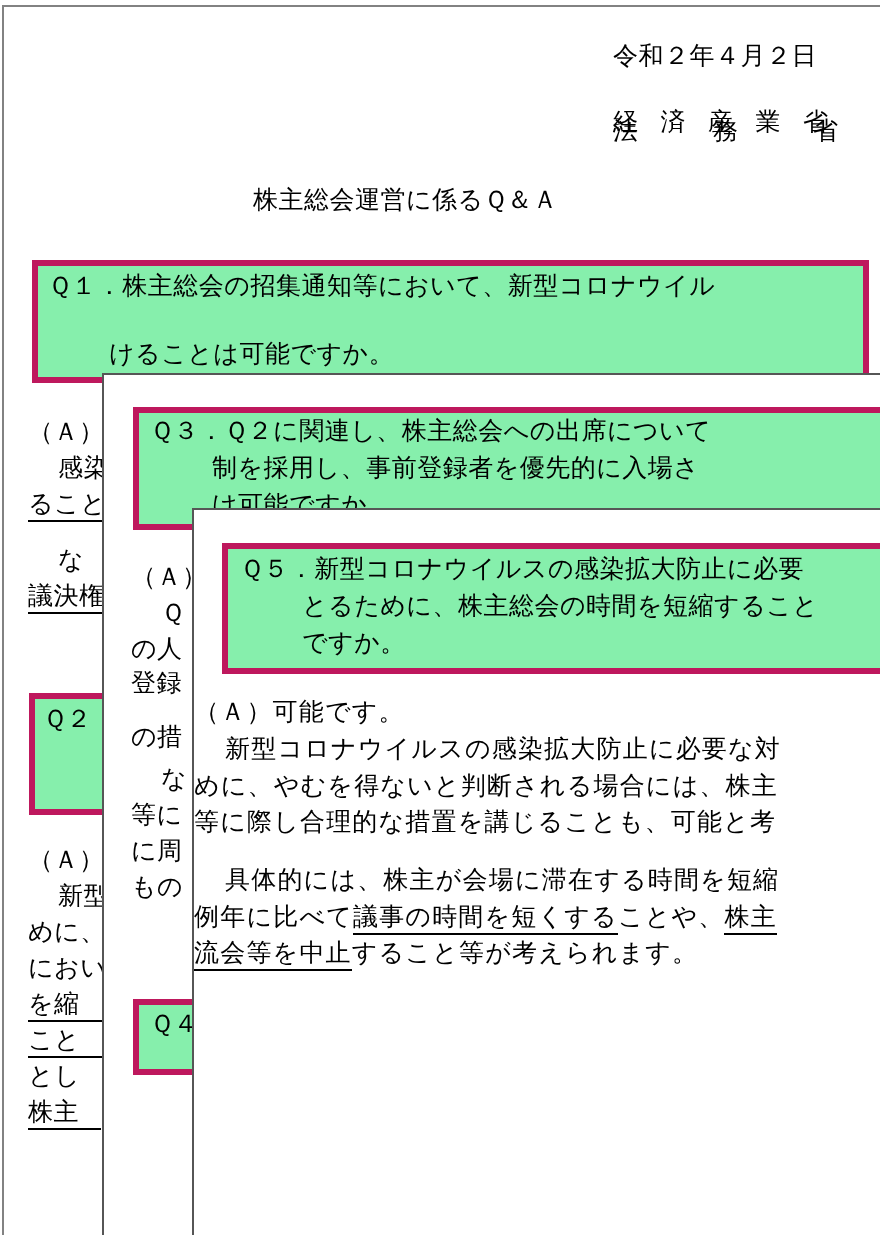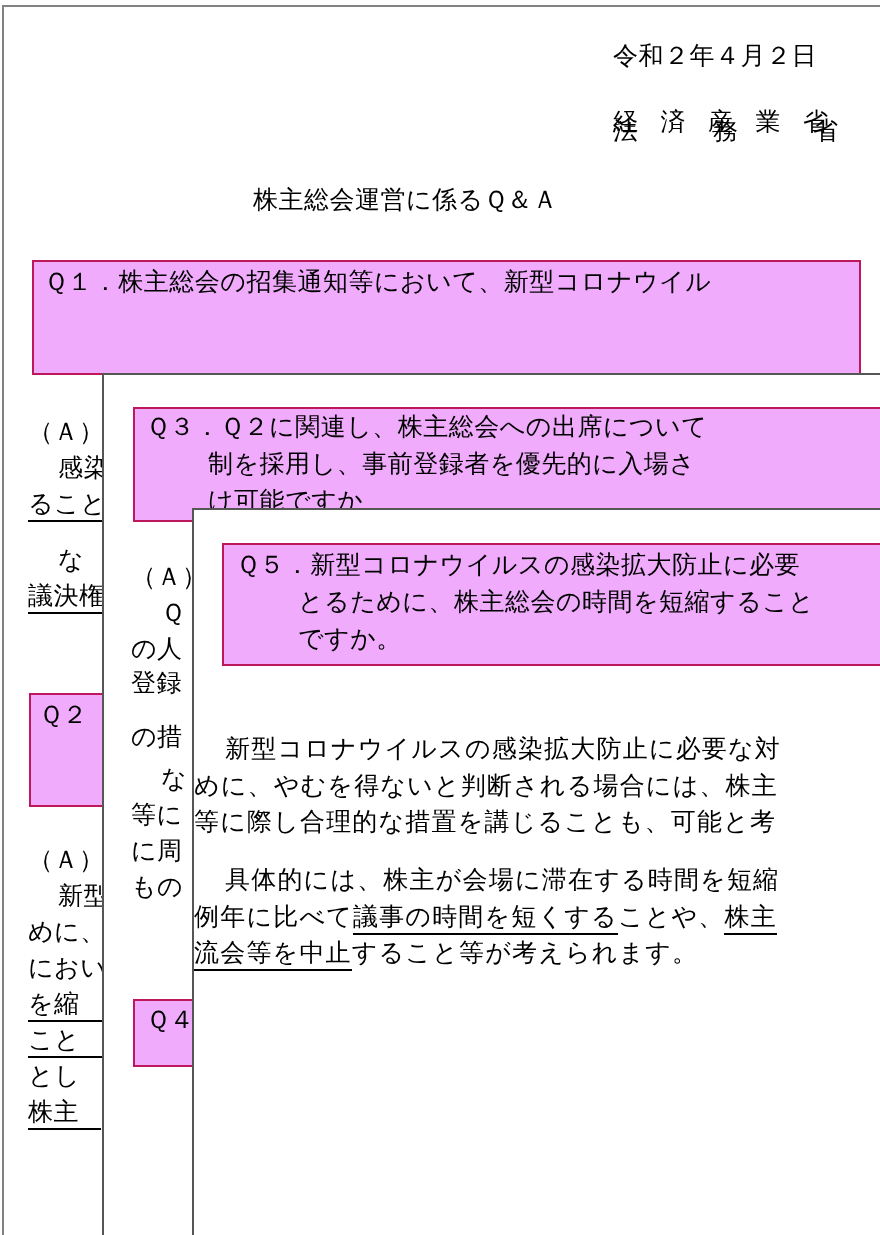--- a/index.html
+++ b/index.html
@@ -6,21 +6,21 @@
   body{
     width:880px;height:1235px;position:relative;overflow:hidden;
     background:#ffffff;
     font-family:"DejaVu Sans","Liberation Sans",sans-serif;
     color:#000;
   }
   .pg{position:absolute;background:#fff;}
   .pg1{left:2px;top:5px;width:920px;height:1228px;border:2px solid #828282;}
   .pg2{left:102px;top:373px;width:840px;height:900px;border:2px solid #565656;}
   .pg3{left:192px;top:508px;width:760px;height:780px;border:2px solid #565656;}
-  .box{position:absolute;border:2px solid #be185d;background:#f0abfc;}
+  .box{position:absolute;border:6px solid #be185d;background:#86efac;}
   .ln{
     position:absolute;white-space:nowrap;
     font-size:25px;line-height:1.15;letter-spacing:0.5px;
   }
   .ls{letter-spacing:1.2px;}
   .ind{padding-left:31px;}
   .u{border-bottom:2.5px solid #000;padding-bottom:2px;}
   .uext{padding-right:22px;}
   .jsp5{letter-spacing:22.5px;margin-top:28px;}
   .jsp3{letter-spacing:75px;}
@@ -31,20 +31,21 @@
 <div class="pg pg1">
 
   <div class="ln" style="left:609px;top:35px;">令和２年４月２日</div>
   <div class="ln jsp5" style="left:609px;top:73px;">経済産業省</div>
   <div class="ln jsp3" style="left:609px;top:110px;">法務省</div>
 
   <div class="ln" style="left:249px;top:179px;">株主総会運営に係るＱ＆Ａ</div>
 
   <div class="box" style="left:28px;top:253px;width:825px;height:111px;">
     <div class="ln" style="left:10px;top:6px;">Ｑ１．株主総会の招集通知等において、新型コロナウイル</div>
+    <div class="ln" style="left:71px;top:74px;">けることは可能ですか。</div>
   </div>
 
   <div class="ln" style="left:24px;top:411px;">（Ａ）</div>
   <div class="ln" style="left:54px;top:447px;">感染</div>
   <div class="ln" style="left:24px;top:483px;">
     <span class="u">ること</span>
   </div>
   <div class="ln" style="left:54px;top:539px;">な</div>
   <div class="ln" style="left:24px;top:575px;">
     <span class="u">議決権</span>
@@ -94,20 +95,21 @@
 </div>
 
 <div class="pg pg3">
 
   <div class="box" style="left:28px;top:33px;width:700px;height:119px;">
     <div class="ln" style="left:12px;top:6px;">Ｑ５．新型コロナウイルスの感染拡大防止に必要</div>
     <div class="ln" style="left:74px;top:43px;">とるために、株主総会の時間を短縮すること</div>
     <div class="ln" style="left:74px;top:80px;">ですか。</div>
   </div>
 
+  <div class="ln ls" style="left:0px;top:188px;">（Ａ）可能です。</div>
   <div class="ln ls ind" style="left:0px;top:225px;">新型コロナウイルスの感染拡大防止に必要な対</div>
   <div class="ln ls" style="left:0px;top:262px;">めに、やむを得ないと判断される場合には、株主</div>
   <div class="ln ls" style="left:0px;top:298px;">等に際し合理的な措置を講じることも、可能と考</div>
   <div class="ln ls ind" style="left:0px;top:356px;">具体的には、株主が会場に滞在する時間を短縮</div>
   <div class="ln ls" style="left:0px;top:393px;">
     <span>例年に比べて</span><span class="u">議事の時間を短くする</span><span>ことや、</span><span class="u">株主</span>
   </div>
   <div class="ln ls" style="left:0px;top:429px;">
     <span class="u">流会等を中止</span><span>すること等が考えられます。</span>
   </div>

